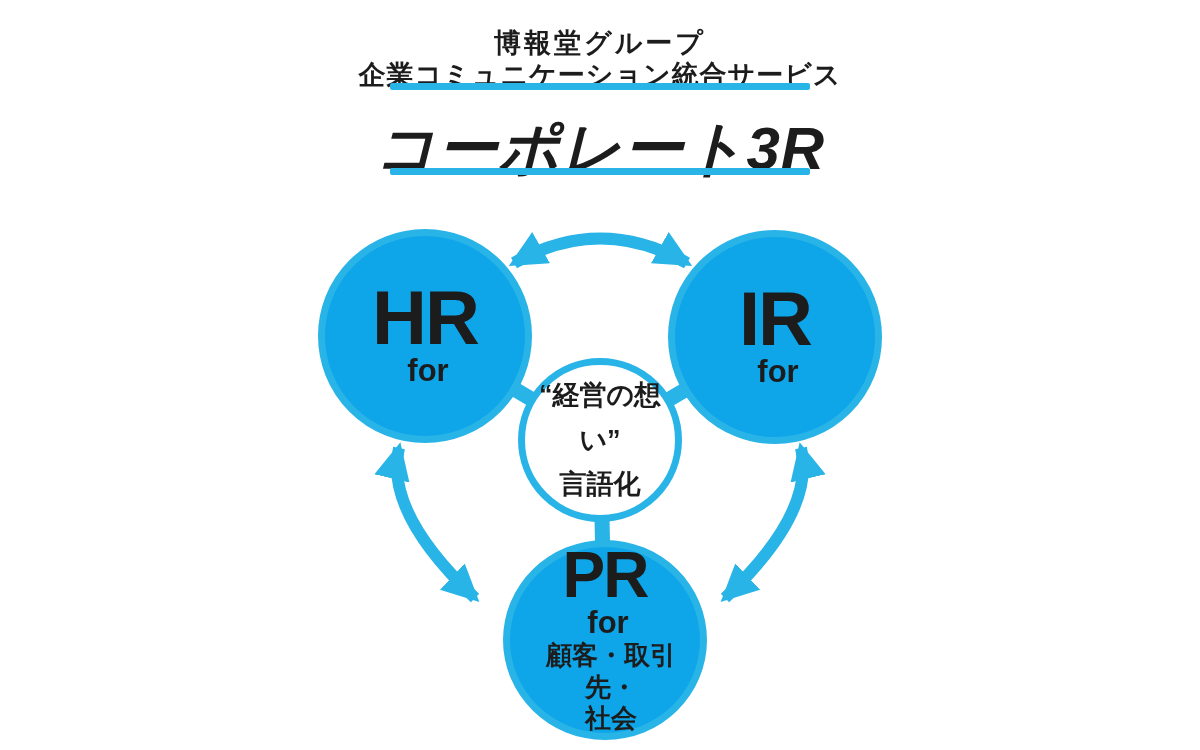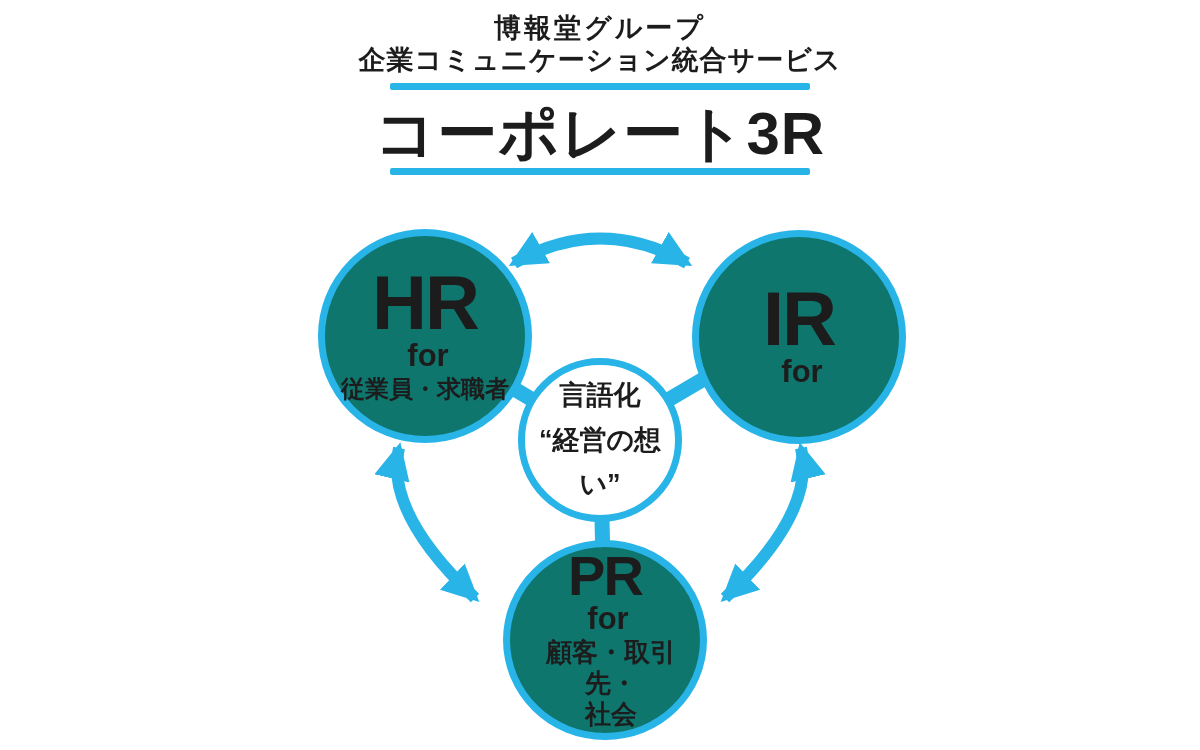--- a/index.html
+++ b/index.html
@@ -16,24 +16,25 @@
     font-family: "Liberation Sans", "DejaVu Sans", sans-serif;
     color: #1c1c1c;
   }
   .centered-text {
     position: absolute;
     left: 0;
     width: 1200px;
     text-align: center;
     font-weight: bold;
     white-space: nowrap;
+    margin-top: 15px;
   }
   #subtitle-1 { top: 10px;  font-size: 27px; letter-spacing: 3px; }
   #subtitle-2 { top: 42px;  font-size: 27px; letter-spacing: 1px; }
-  #main-title { top: 94px;  font-size: 60px; letter-spacing: 1px; }
+  #main-title { top: 94px;  font-size: 60px; letter-spacing: 1px; font-style: italic; }
   .title-bar {
     position: absolute;
     left: 390px;
     width: 420px;
     height: 7px;
     background: #29b4e8;
     border-radius: 2px;
   }
   #title-bar-top    { top: 83px; }
   #title-bar-bottom { top: 168px; }
@@ -42,29 +43,29 @@
     position: absolute;
     left: 0;
     top: 0;
   }
 
   .node-circle {
     position: absolute;
     box-sizing: border-box;
     border: 7px solid #29b4e8;
     border-radius: 50%;
-    background: #0f766e;
+    background: #0ea5e9;
     display: flex;
     flex-direction: column;
     align-items: center;
     justify-content: center;
     text-align: center;
   }
   #circle-hr { left: 318px; top: 229px; width: 214px; height: 214px; }
-  #circle-ir { left: 692px; top: 230px; width: 214px; height: 214px; }
+  #circle-ir { left: 668px; top: 230px; width: 214px; height: 214px; }
   #circle-pr { left: 503px; top: 540px; width: 204px; height: 200px; }
   #circle-center {
     left: 518px; top: 358px; width: 164px; height: 164px;
     background: #ffffff;
   }
   .node-abbr {
     font-size: 76px;
     font-weight: bold;
     line-height: 0.92;
     letter-spacing: -2px;
@@ -73,21 +74,21 @@
     font-size: 31px;
     font-weight: bold;
     line-height: 1.15;
     margin-left: 6px;
   }
   .node-audience {
     font-size: 24px;
     font-weight: bold;
     line-height: 1.25;
   }
-  #circle-pr .node-abbr { font-size: 56px; }
+  #circle-pr .node-abbr { font-size: 64px; }
   #circle-pr .node-audience { font-size: 26px; line-height: 1.2; margin-left: 12px; }
   .center-line {
     font-size: 27px;
     font-weight: bold;
     line-height: 1.65;
   }
 </style>
 </head>
 <body>
 
@@ -111,33 +112,32 @@
     <line x1="600" y1="440" x2="605" y2="640" stroke="#29b4e8" stroke-width="15"></line>
 
     <path d="M 514 263 Q 600 214 687 263" fill="none" stroke="#29b4e8" stroke-width="12" marker-start="url(#arrow-head)" marker-end="url(#arrow-head)"></path>
     <path d="M 399 448 Q 384 512 475 598" fill="none" stroke="#29b4e8" stroke-width="12" marker-start="url(#arrow-head)" marker-end="url(#arrow-head)"></path>
     <path d="M 801 448 Q 816 512 725 598" fill="none" stroke="#29b4e8" stroke-width="12" marker-start="url(#arrow-head)" marker-end="url(#arrow-head)"></path>
   </svg>
 
   <div id="circle-hr" class="node-circle">
     <div class="node-abbr">HR</div>
     <div class="node-for">for</div>
-    <div class="node-audience">従業員・求職者</div>
   </div>
 
   <div id="circle-ir" class="node-circle">
     <div class="node-abbr">IR</div>
     <div class="node-for">for</div>
   </div>
 
   <div id="circle-pr" class="node-circle">
     <div class="node-abbr">PR</div>
     <div class="node-for">for</div>
     <div class="node-audience">顧客・取引先・</div>
     <div class="node-audience">社会</div>
   </div>
 
   <div id="circle-center" class="node-circle">
+    <div class="center-line">“経営の想い”</div>
     <div class="center-line">言語化</div>
-    <div class="center-line">“経営の想い”</div>
   </div>
 
 </div>
 
 </body></html>

